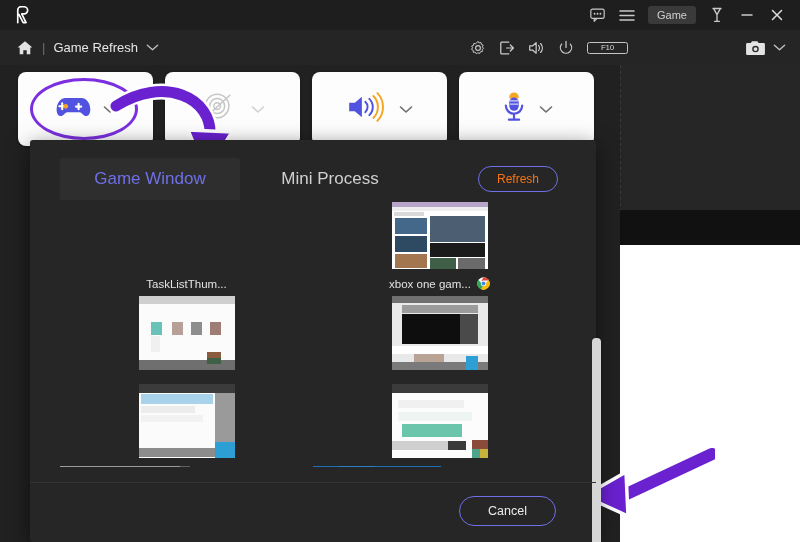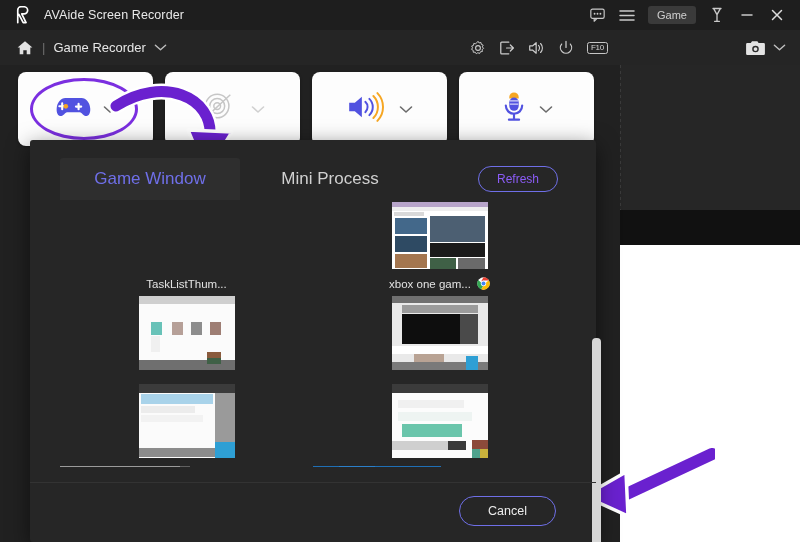--- a/index.html
+++ b/index.html
@@ -49,21 +49,21 @@
     background: #252525; display: flex; align-items: center;
   }
   .home-icon { margin-left: 16px; width: 18px; height: 18px; color: #e0e0e0; display:flex; }
   .bc-sep { color: #6e6e6e; margin: 0 8px; font-size: 13px; }
   .bc-text { color: #e6e6e6; font-size: 13px; }
   .bc-caret { margin-left: 8px; color: #bdbdbd; display: flex; }
   .tool-icons { position: absolute; left: 470px; display: flex; align-items: center; gap: 13px; }
   .tool-icons .ti { color: #cccccc; display: flex; align-items: center; }
   .f10-box {
     border: 1.4px solid #c6c6c6; border-radius: 2.5px; color: #d3d3d3;
-    font-size: 8px; padding: 1px 3px; line-height: 1; letter-spacing: -0.3px; text-align: center;
+    font-size: 8px; padding: 1px 13px; line-height: 1; letter-spacing: -0.3px; text-align: center;
   }
   .cam-group { position: absolute; left: 745px; display: flex; align-items: center; gap: 7px; }
   .cam-group .ti { color: #e0e0e0; display: flex; }
   .body-left-pane { position: absolute; left: 0; top: 65px; width: 620px; height: 477px; background: #212121; }
   .rec-pane { position: absolute; left: 620px; top: 65px; width: 180px; height: 145px; background: #262626; }
   .rec-divider { position: absolute; left: 620px; top: 65px; width: 1px; height: 145px;
     background: repeating-linear-gradient(to bottom,#3a3a3a 0,#3a3a3a 3px,transparent 3px,transparent 6px); }
 
   
   .cards { position: absolute; left: 18px; top: 72px; display: flex; gap: 12px; }
@@ -95,21 +95,21 @@
     position: absolute; left: 0; top: 18px; width: 566px; height: 42px; display: flex; align-items: center;
   }
   .tab {
     width: 180px; height: 42px; display: flex; align-items: center; justify-content: center;
     font-size: 17px; color: #d0d0d0;
   }
   .tab:first-child { margin-left: 30px; }
   .tab.active { background: #2e2e2e; color: #6f6fe8; border-radius: 3px 3px 0 0; }
   .refresh-btn {
     position: absolute; right: 38px; top: 8px;
-    border: 1.3px solid #6f6fe8; color: #8b5cf6; font-size: 12px;
+    border: 1.3px solid #6f6fe8; color: #f97316; font-size: 12px;
     border-radius: 14px; padding: 5px 18px; background: transparent;
   }
 
   
   .grid {
     position: absolute; left: 30px; top: 62px; width: 506px; height: 265px;
     display: grid; grid-template-columns: repeat(2, 1fr); grid-template-rows: repeat(3, 88px);
     overflow: hidden;
   }
   .cell { display: flex; flex-direction: column; align-items: center; justify-content: flex-end; }
@@ -164,21 +164,20 @@
       <span></span>
       <span></span>
   </div>
 
   <div class="titlebar">
     <div class="logo-mark">
       <svg width="19" height="19" viewBox="0 0 24 24">
         <path d="M6 21 V5 a4 4 0 0 1 4-4 h4 a4.5 4.5 0 0 1 0 9 h-3 l5.5 11 h-3.6 L7.4 10.5" fill="none" stroke="#ffffff" stroke-width="2.1" stroke-linejoin="round" stroke-linecap="round"></path>
       </svg>
     </div>
-    <div class="app-title">AVAide Screen Recorder</div>
     <div class="tb-right">
       <div class="tb-btn">
         <svg width="15" height="14" viewBox="0 0 18 16">
           <rect x="1" y="1" width="16" height="11" rx="2" fill="none" stroke="#c9c9c9" stroke-width="1.4"></rect>
           <path d="M5 12 L5 15.5 L8.5 12" fill="none" stroke="#c9c9c9" stroke-width="1.4" stroke-linejoin="round"></path>
           <circle cx="5.5" cy="6.5" r="1.1" fill="#c9c9c9"></circle>
             <circle cx="9" cy="6.5" r="1.1" fill="#c9c9c9"></circle>
             <circle cx="12.5" cy="6.5" r="1.1" fill="#c9c9c9"></circle>
         </svg>
       </div>
@@ -206,21 +205,21 @@
     </div>
   </div>
 
   <div class="toolbar">
     <div class="home-icon">
       <svg width="18" height="18" viewBox="0 0 20 20">
         <path d="M10 2.4 L18.2 9.4 H15.9 V17 H11.9 V12.6 H8.1 V17 H4.1 V9.4 H1.8 Z" fill="#e2e2e2"></path>
       </svg>
     </div>
     <div class="bc-sep">|</div>
-    <div class="bc-text">Game Recorder</div>
+    <div class="bc-text">Game Refresh</div>
     <div class="bc-caret">
       <svg width="13" height="9" viewBox="0 0 14 9">
           <path d="M1.5 2 L7 7 L12.5 2" fill="none" stroke="#bdbdbd" stroke-width="1.5" stroke-linecap="round" stroke-linejoin="round"></path>
         </svg>
     </div>
 
     <div class="tool-icons">
       <div class="ti">
         <svg width="16" height="16" viewBox="0 0 20 20">
           <circle cx="10" cy="10" r="3" fill="none" stroke="#cccccc" stroke-width="1.4"></circle>

